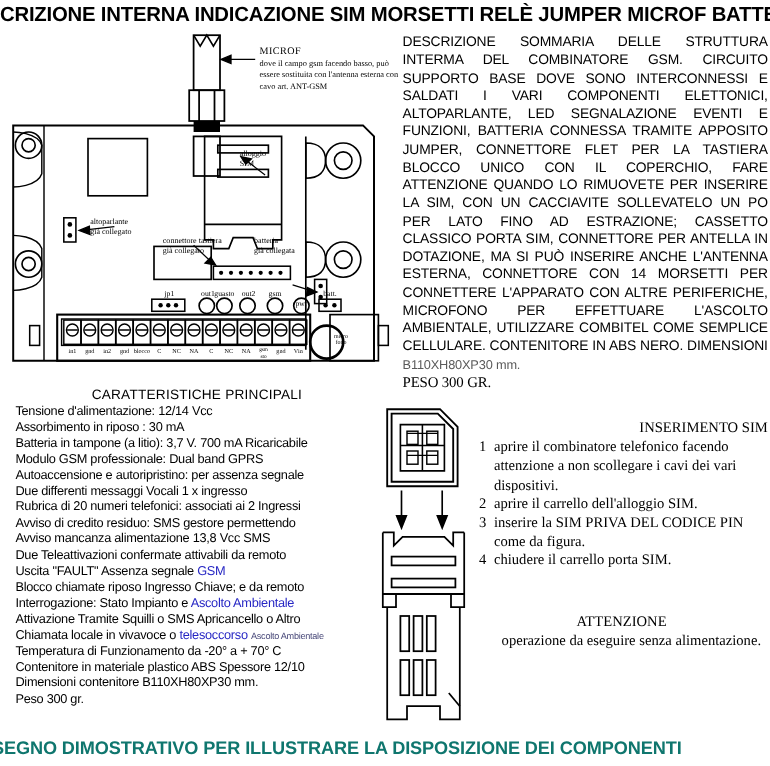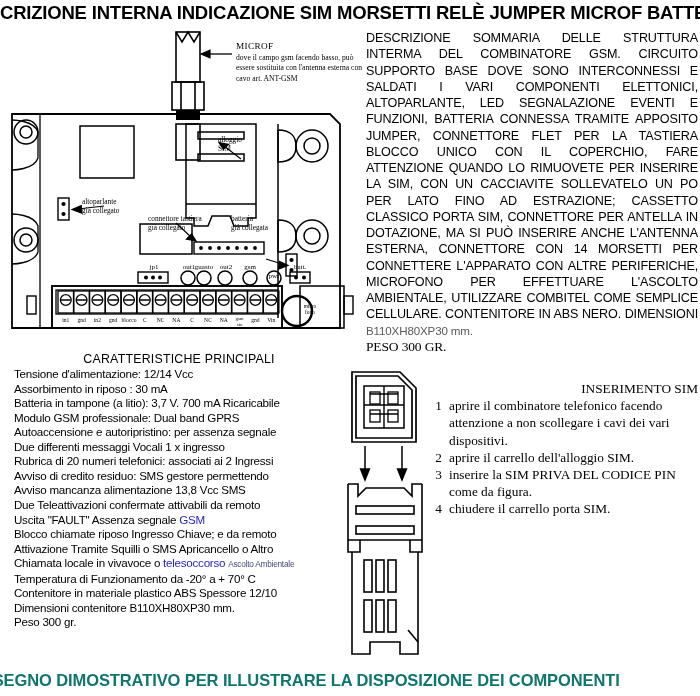--- a/index.html
+++ b/index.html
@@ -313,20 +313,21 @@
     <div>Batteria in tampone (a litio): 3,7 V. 700 mA Ricaricabile</div>
     <div>Modulo GSM professionale: Dual band GPRS</div>
     <div>Autoaccensione e autoripristino: per assenza segnale</div>
     <div>Due differenti messaggi Vocali 1 x ingresso</div>
     <div>Rubrica di 20 numeri telefonici: associati ai 2 Ingressi</div>
     <div>Avviso di credito residuo: SMS gestore permettendo</div>
     <div>Avviso mancanza alimentazione 13,8 Vcc SMS</div>
     <div>Due Teleattivazioni confermate attivabili da remoto</div>
     <div><span>Uscita "FAULT" Assenza segnale </span><span class="blue">GSM</span></div>
     <div>Blocco chiamate riposo Ingresso Chiave; e da remoto</div>
+    <div><span>Interrogazione: Stato Impianto e </span><span class="blue">Ascolto Ambientale</span></div>
     <div>Attivazione Tramite Squilli o SMS Apricancello o Altro</div>
     <div><span>Chiamata locale in vivavoce o </span><span class="blue">telesoccorso</span> <span class="smg">Ascolto Ambientale</span></div>
     <div>Temperatura di Funzionamento da -20° a + 70° C</div>
     <div>Contenitore in materiale plastico ABS Spessore 12/10</div>
     <div>Dimensioni contenitore B110XH80XP30 mm.</div>
     <div>Peso 300 gr.</div>
   </div>
 
   <svg class="sim-draw" width="130" height="310" viewBox="0 0 130 310">
     <g fill="none" stroke="#000" stroke-width="1.7">
@@ -386,16 +387,20 @@
     <div class="row">
       <div class="num">3</div>
       <div class="txt">inserire la SIM PRIVA DEL CODICE PIN come da figura.</div>
     </div>
     <div class="row">
       <div class="num">4</div>
       <div class="txt">chiudere il carrello porta SIM.</div>
     </div>
   </div>
 
+  <div class="attn">
+    <div class="center">ATTENZIONE</div>
+    <div class="ind">operazione da eseguire senza alimentazione.</div>
+  </div>
 
   <div class="footer-banner">DISEGNO DIMOSTRATIVO PER ILLUSTRARE LA DISPOSIZIONE DEI COMPONENTI</div>
 
 </div>
 
 </body></html>

